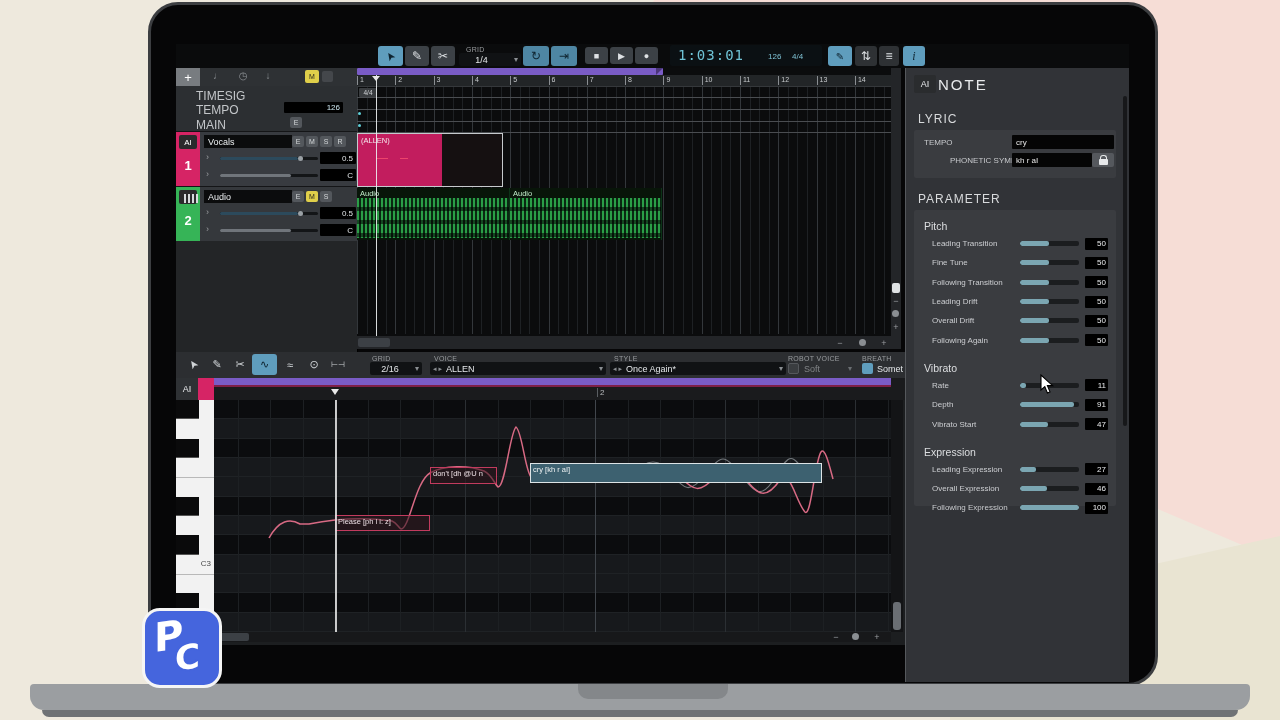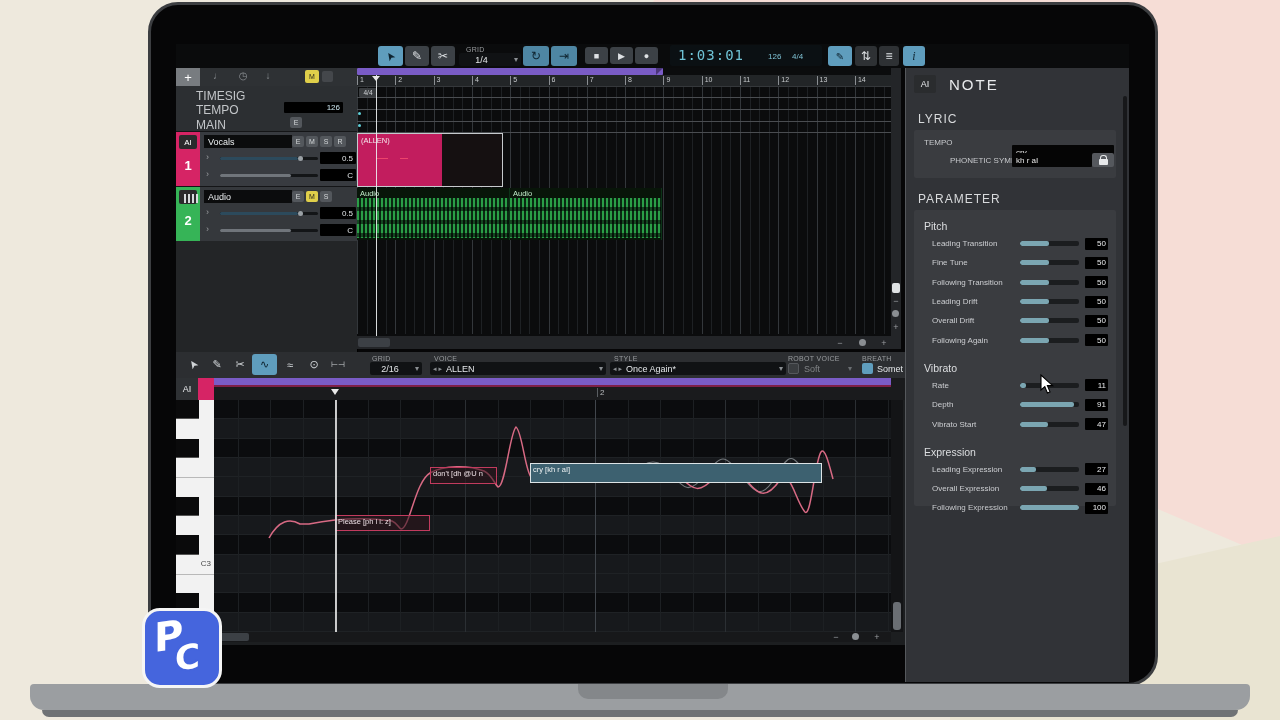--- a/index.html
+++ b/index.html
@@ -124,21 +124,21 @@
   #note-cry{left:316px;top:63px;width:292px;height:20px;border:1.5px solid #dde4e6;background:#3d6170;color:#eef2f3;}
   #ed-playhead{position:absolute;left:121px;top:0;width:1.5px;height:232px;background:#e8e8e8;opacity:.85;}
   #ed-hscroll{left:38px;top:280px;width:677px;height:10px;background:#17181a;position:absolute;}
   #ed-hthumb{position:absolute;left:1px;top:1px;width:34px;height:8px;background:#3c4045;border-radius:2px;}
   #ed-vscroll{position:absolute;left:715px;top:48px;width:12px;height:232px;background:#131416;}
   #ed-vthumb{position:absolute;left:2px;top:202px;width:8px;height:28px;background:#6a6e73;border-radius:3px;}
   
   #note-panel{left:729px;top:24px;width:224px;height:614px;background:#313337;border-left:1px solid #55585c;box-sizing:border-box;}
   #np-badge{position:absolute;left:8px;top:7px;width:22px;height:18px;background:#2a2c2e;border-radius:2px;
     color:#e8eaec;font-size:9px;display:flex;align-items:center;justify-content:center;}
-  #np-title{position:absolute;left:43px;top:8px;font-size:15px;letter-spacing:2px;color:#e8eaec;}
+  #np-title{position:absolute;left:32px;top:8px;font-size:15px;letter-spacing:2px;color:#e8eaec;}
   #np-scroll{position:absolute;left:217px;top:28px;width:4px;height:330px;background:#17181a;border-radius:2px;}
   .np-section-title{position:absolute;font-size:12px;letter-spacing:1px;color:#d8dadc;}
   .np-box{position:absolute;left:8px;width:202px;background:#3a3c40;border-radius:2px;}
   .np-lbl{position:absolute;font-size:8px;color:#c8cacd;}
   .np-input{position:absolute;background:#050505;color:#e8e8e8;font-size:8px;display:flex;align-items:center;
     padding-left:4px;border-radius:1px;}
   #lock-btn{position:absolute;left:178px;top:23px;width:22px;height:14px;background:#55585d;border-radius:2px;
     display:flex;align-items:center;justify-content:center;}
   .lock{width:9px;height:6px;background:#e6e8ea;border-radius:1px;position:relative;margin-top:4px;}
   .lock:before{content:"";position:absolute;top:-4px;left:1px;width:5px;height:4px;border:1.5px solid #e6e8ea;
@@ -548,21 +548,21 @@
   </div>
 
   <div id="note-panel" class="abs">
     <div id="np-badge">AI</div>
     <div id="np-title">NOTE</div>
     <div id="np-scroll"></div>
 
     <div class="np-section-title" style="left:12px;top:44px;">LYRIC</div>
     <div class="np-box" style="top:62px;height:48px;">
       <span class="np-lbl" style="left:10px;top:8px;">TEMPO</span>
-      <div class="np-input" style="left:98px;top:15px;width:98px;height:14px;">cry</div>
+      <div class="np-input" style="left:98px;top:5px;width:98px;height:14px;">cry</div>
       <span class="np-lbl" style="left:10px;top:26px;margin-left:26px;">PHONETIC SYMBOL</span>
       <div class="np-input" style="left:98px;top:23px;width:76px;height:14px;">kh r aI</div>
       <div id="lock-btn">
           <div class="lock"></div>
         </div>
     </div>
 
     <div class="np-section-title" style="left:12px;top:124px;">PARAMETER</div>
     <div class="np-box" style="top:142px;height:296px;">
       <div id="param-body">

